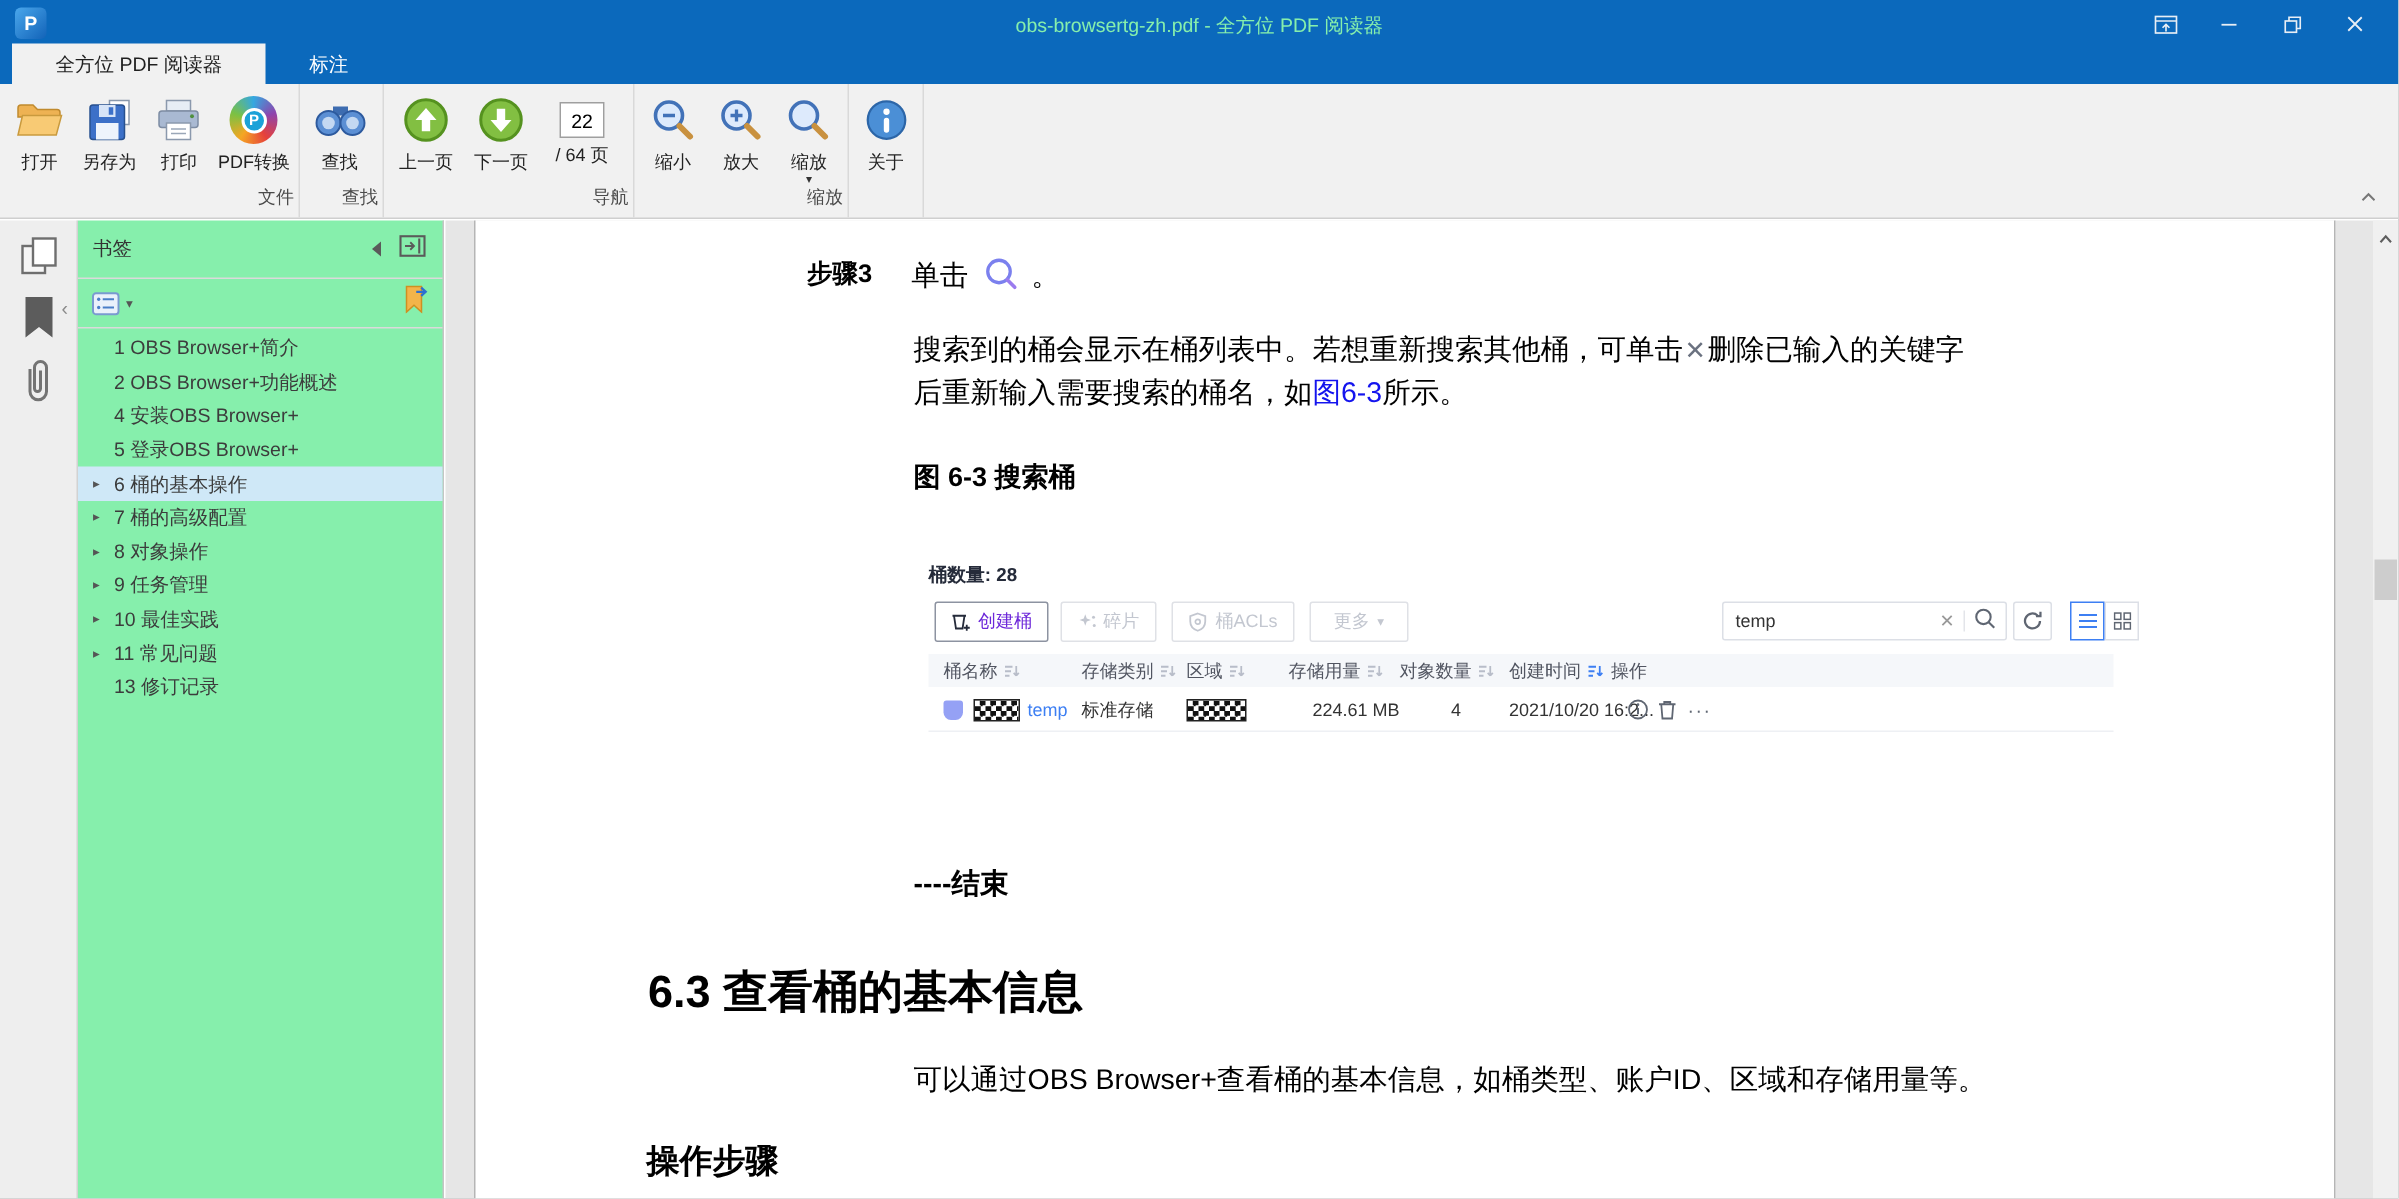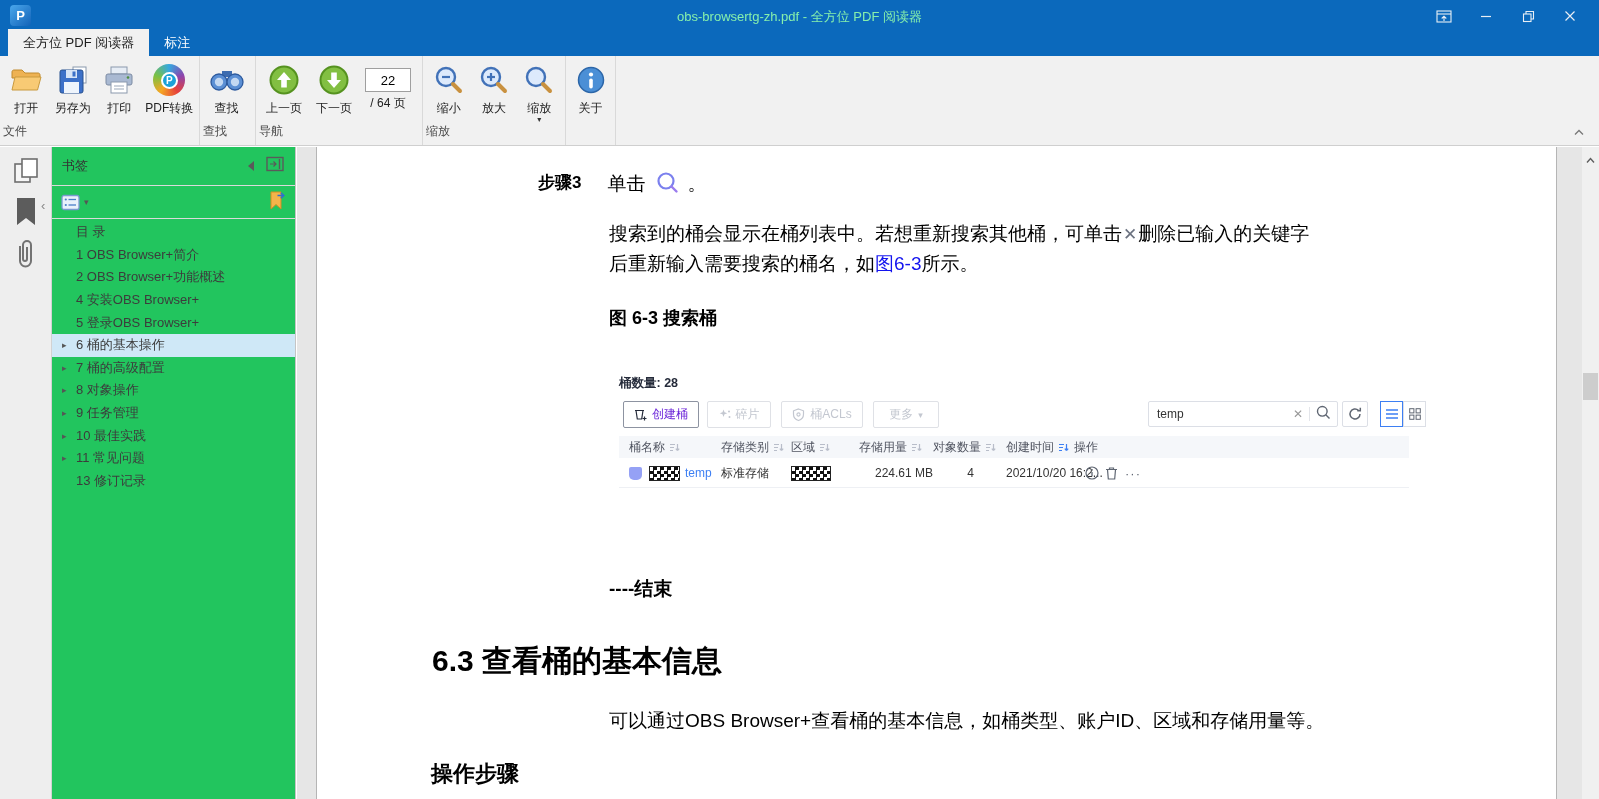--- a/index.html
+++ b/index.html
@@ -11,44 +11,44 @@
   .app-logo { position:absolute; top:5px; left:10px; width:21px; height:21px; border-radius:4px;
     background:linear-gradient(135deg,#4aa7ec,#1263b8); color:#fff; font-size:13px; font-weight:bold;
     display:flex; align-items:center; justify-content:center; }
   .win-title { position:absolute; top:8px; left:0; right:0; text-align:center; color:#86efac; font-size:13px; }
   .win-controls { position:absolute; top:3px; right:8px; display:flex; align-items:center; }
   .wc-btn { width:42px; height:26px; display:flex; align-items:center; justify-content:center; }
   .wc-btn svg { display:block; }
 
   
   .tabs { position:absolute; left:8px; bottom:0; display:flex; height:27px; }
-  .tab { padding:0 15px; display:flex; align-items:center; font-size:13px; color:#fff; }
+  .tab { padding:0 29px; display:flex; align-items:center; font-size:13px; color:#fff; }
   .tab.active { background:#f1f1f1; color:#1f1f1f; }
 
   
   .ribbon { position:absolute; top:56px; left:0; width:100%; height:90px; background:#f1f1f1;
     border-bottom:1px solid #cfcfcf; display:flex; }
   .rgroup { display:flex; flex-direction:column; border-right:1px solid #d9d9d9; padding:0 3px; }
   .rg-btns { flex:1; display:flex; align-items:flex-start; padding-top:5px; }
   .rbtn { width:47px; display:flex; flex-direction:column; align-items:center; padding-top:2px; }
   .rbtn .ric { width:34px; height:34px; display:flex; align-items:center; justify-content:center; }
   .rbtn .rlbl { font-size:12px; color:#222; margin-top:3px; white-space:nowrap; }
-  .rg-label { text-align:left; font-size:12px; color:#4a4a4a; padding-bottom:5px; }
-  .page-input { width:46px; height:24px; margin-top:5px; border:1px solid #9f9f9f; background:#fff;
+  .rg-label { text-align:right; font-size:12px; color:#4a4a4a; padding-bottom:5px; }
+  .page-input { width:30px; height:24px; margin-top:5px; border:1px solid #9f9f9f; background:#fff;
     text-align:center; font-size:13px; font-family:inherit; }
   .zoom-caret { font-size:8px; color:#333; line-height:6px; }
   .ribbon-collapse { position:absolute; right:14px; bottom:5px; }
 
   
   .main { position:absolute; top:147px; left:0; width:100%; height:652px; }
   .rail { position:absolute; left:0; top:0; width:52px; height:100%; background:#eeeeee; border-right:1px solid #d2d2d2; }
   .rail-ic { position:absolute; left:13px; }
   .rail-indicator { position:absolute; left:41px; top:51px; font-size:13px; color:#8a8a8a; }
 
-  .sidebar { position:absolute; left:52px; top:0; width:244px; height:100%; background:#22c55e; border-right:1px solid #c5c5c5; }
+  .sidebar { position:absolute; left:52px; top:0; width:244px; height:100%; background:#86efac; border-right:1px solid #c5c5c5; }
   .sb-header { height:39px; border-bottom:1px solid #dadada; display:flex; align-items:center; padding:0 10px; }
   .sb-title { font-size:13px; color:#333; }
   .sb-header-icons { margin-left:auto; display:flex; align-items:center; gap:12px; }
   .tri-left { width:0; height:0; border-top:5px solid transparent; border-bottom:5px solid transparent; border-right:6px solid #5a5a5a; }
   .sb-tools { height:33px; border-bottom:1px solid #dadada; display:flex; align-items:center; padding:0 9px; }
   .sb-dd { display:flex; align-items:center; gap:4px; }
   .sb-dd-caret { font-size:9px; color:#555; }
   .sb-flag { margin-left:auto; }
   .toc { position:absolute; top:74px; left:0; right:0; }
   .toc-item { height:22.6px; display:flex; align-items:center; padding-left:24px; font-size:13px; color:#3c3c3c; position:relative; white-space:nowrap; }
@@ -349,23 +349,20 @@
         </span>
         <span class="sb-flag">
           <svg width="18" height="19" viewBox="0 0 18 19">
               <path d="M3 1 h10 v17 l-5-4.5 -5 4.5z" fill="#f3b44a" stroke="#cf8f22"></path>
               <path d="M9.5 4.5 h6 M12.8 1.8 L15.8 4.5 l-3 2.7" fill="none" stroke="#2d6fd0" stroke-width="1.5"></path>
             </svg>
         </span>
       </div>
       <div class="toc">
         <div class="toc-item">
-            <span>目 录</span>
-          </div>
-        <div class="toc-item">
             <span>1 OBS Browser+简介</span>
           </div>
         <div class="toc-item">
             <span>2 OBS Browser+功能概述</span>
           </div>
         <div class="toc-item">
             <span>4 安装OBS Browser+</span>
           </div>
         <div class="toc-item">
             <span>5 登录OBS Browser+</span>

